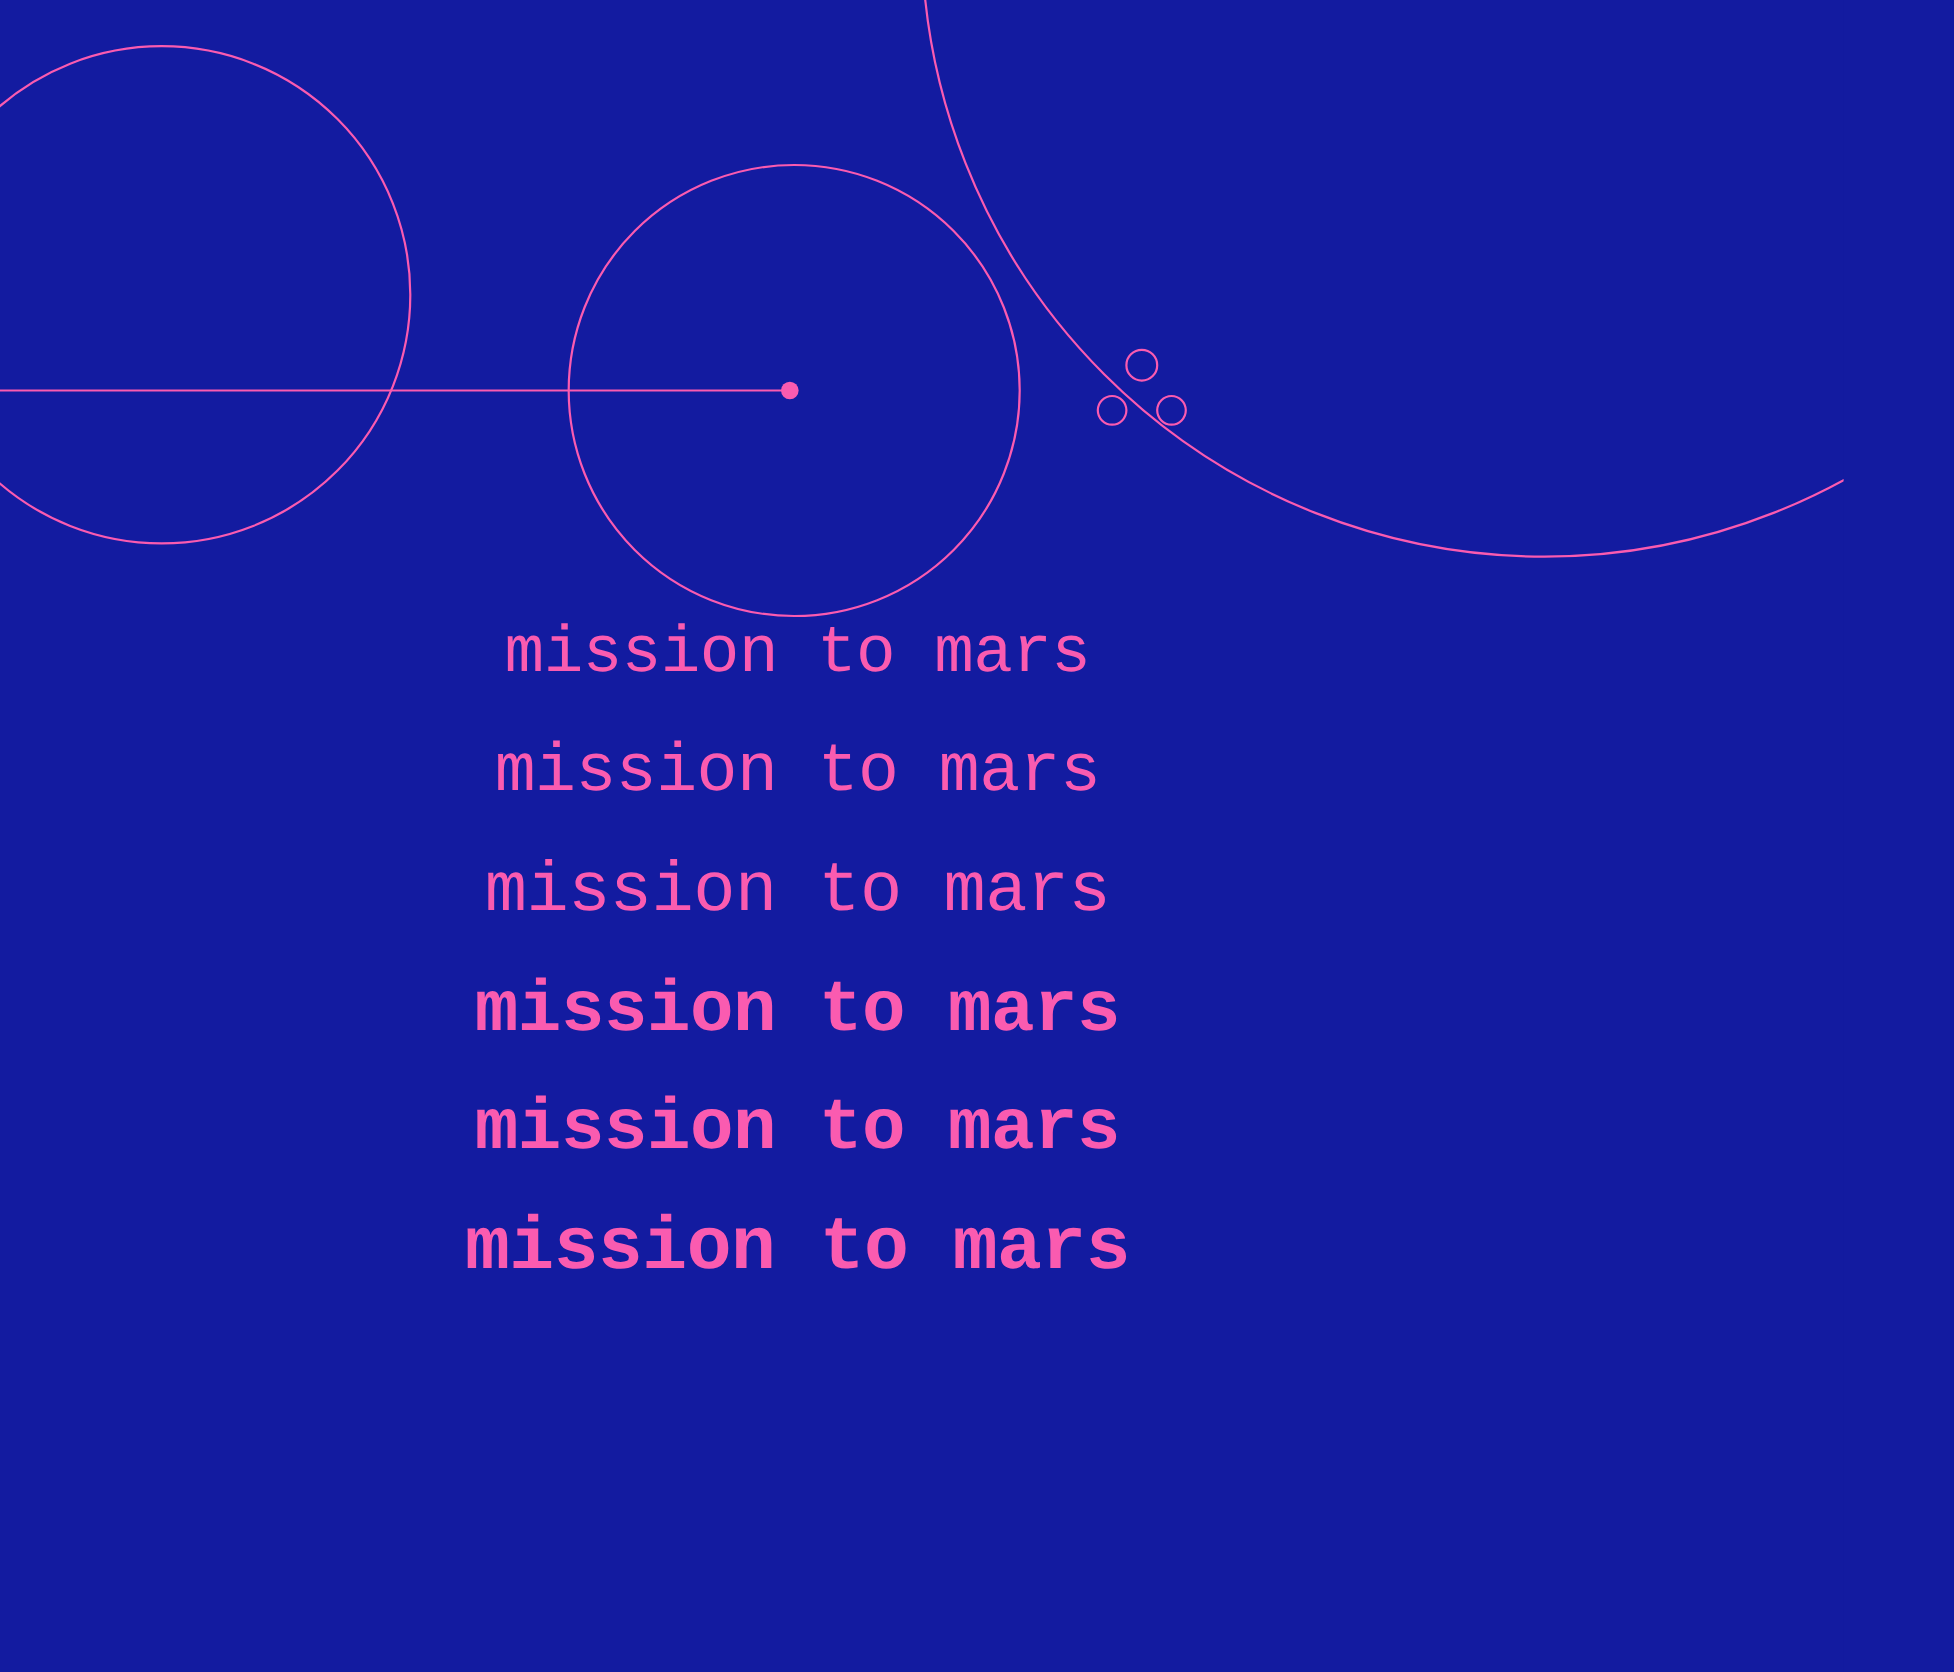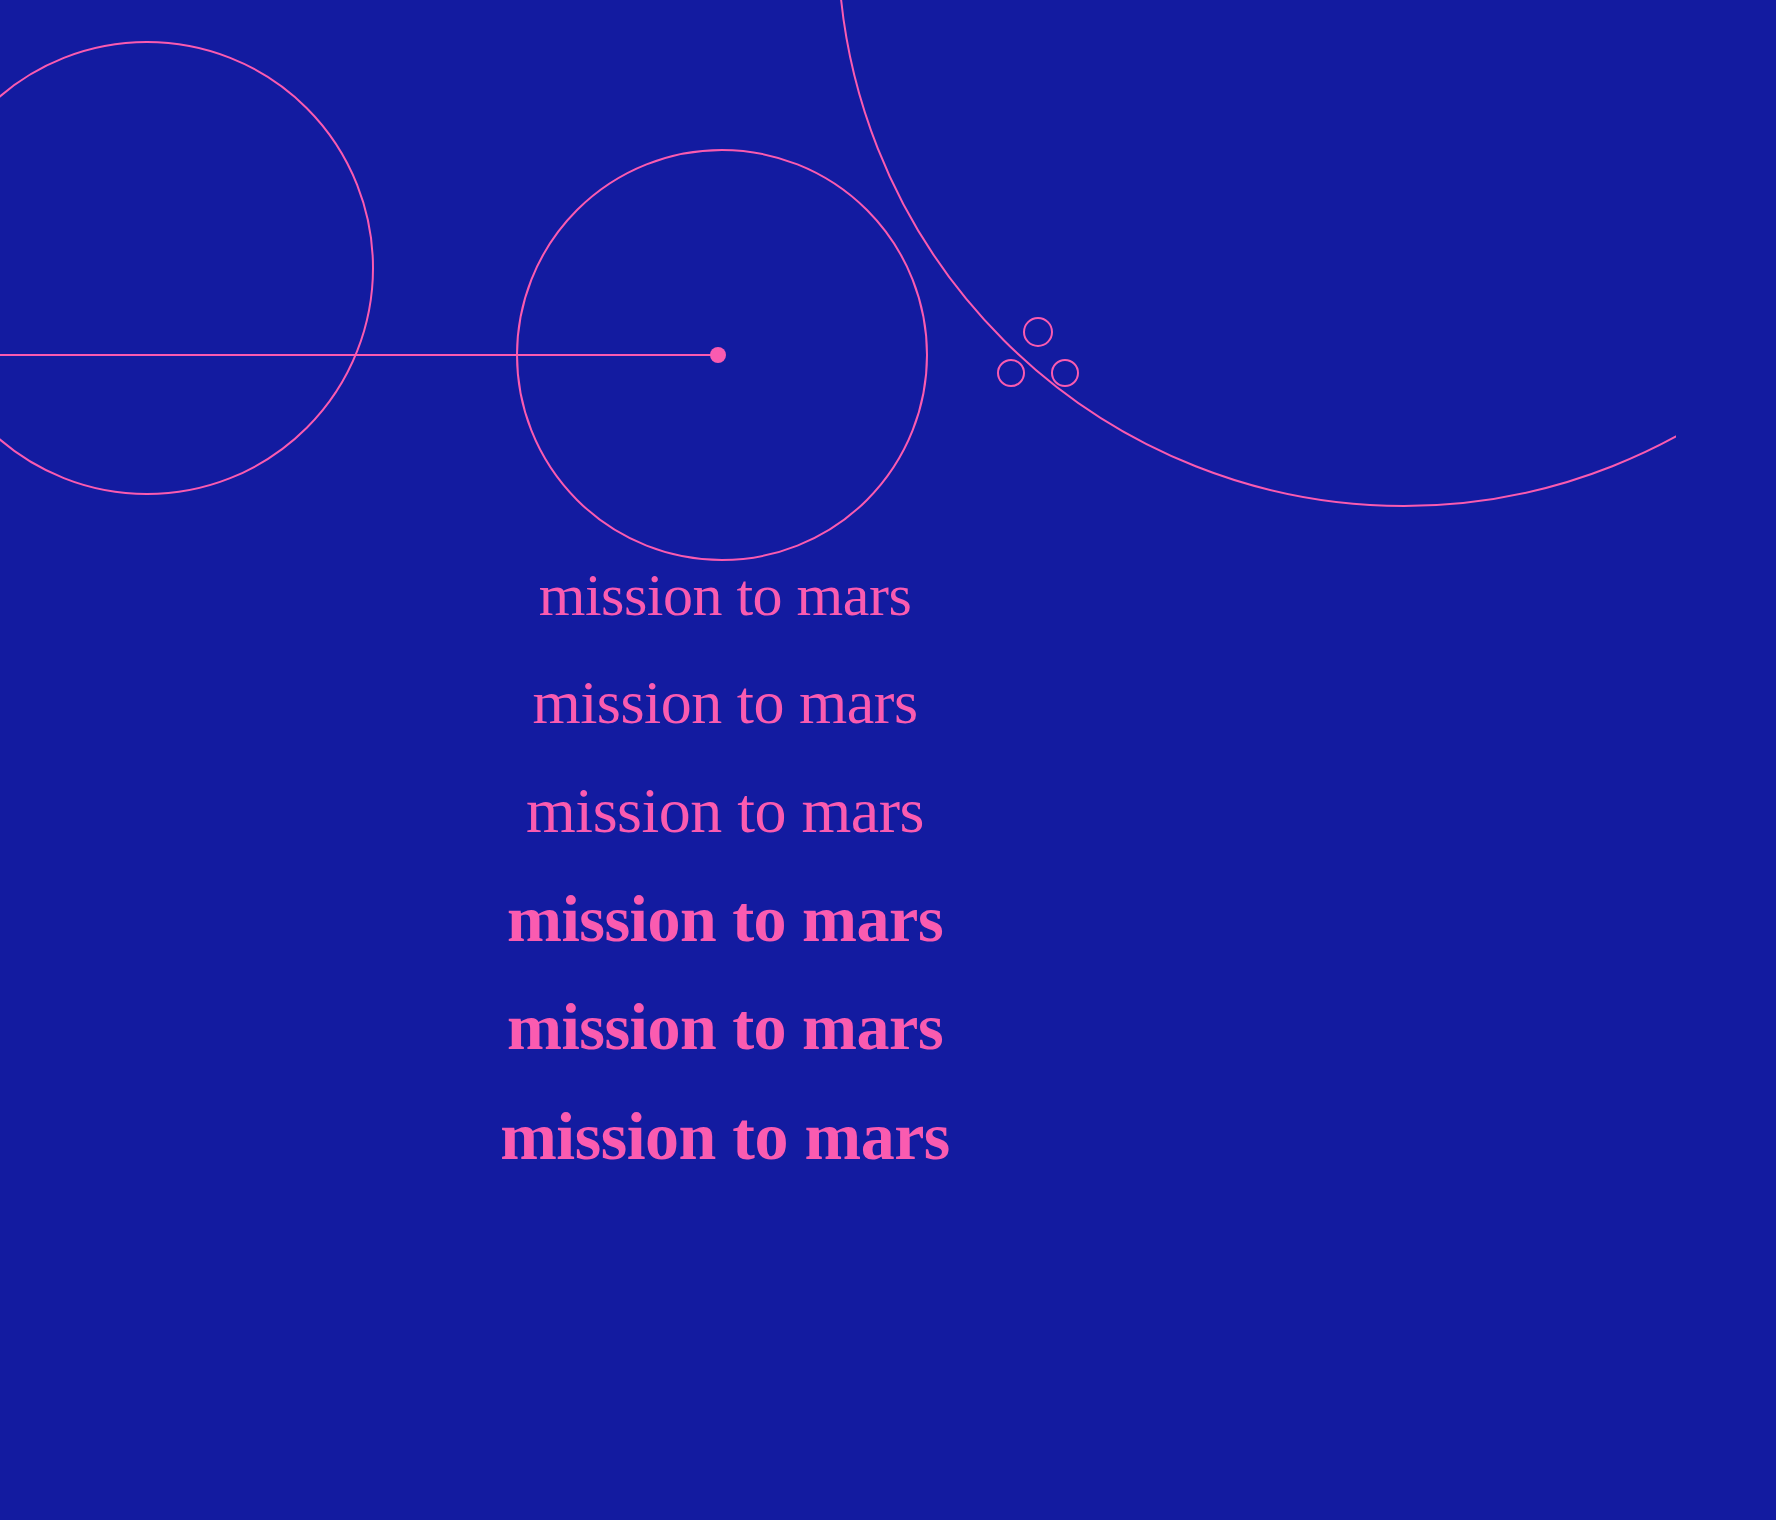--- a/index.html
+++ b/index.html
@@ -7,21 +7,21 @@
     margin: 0;
     padding: 0;
     background: #131BA0;
   }
   #stage {
     position: relative;
     width: 1676px;
     height: 1520px;
     background: #131BA0;
     overflow: hidden;
-    font-family: Liberation Serif, serif;
+    font-family: Liberation Mono, monospace;
   }
   #art {
     position: absolute;
     left: 0;
     top: 0;
     width: 1776px;
     height: 1520px;
     pointer-events: none;
   }
   #specimen {

